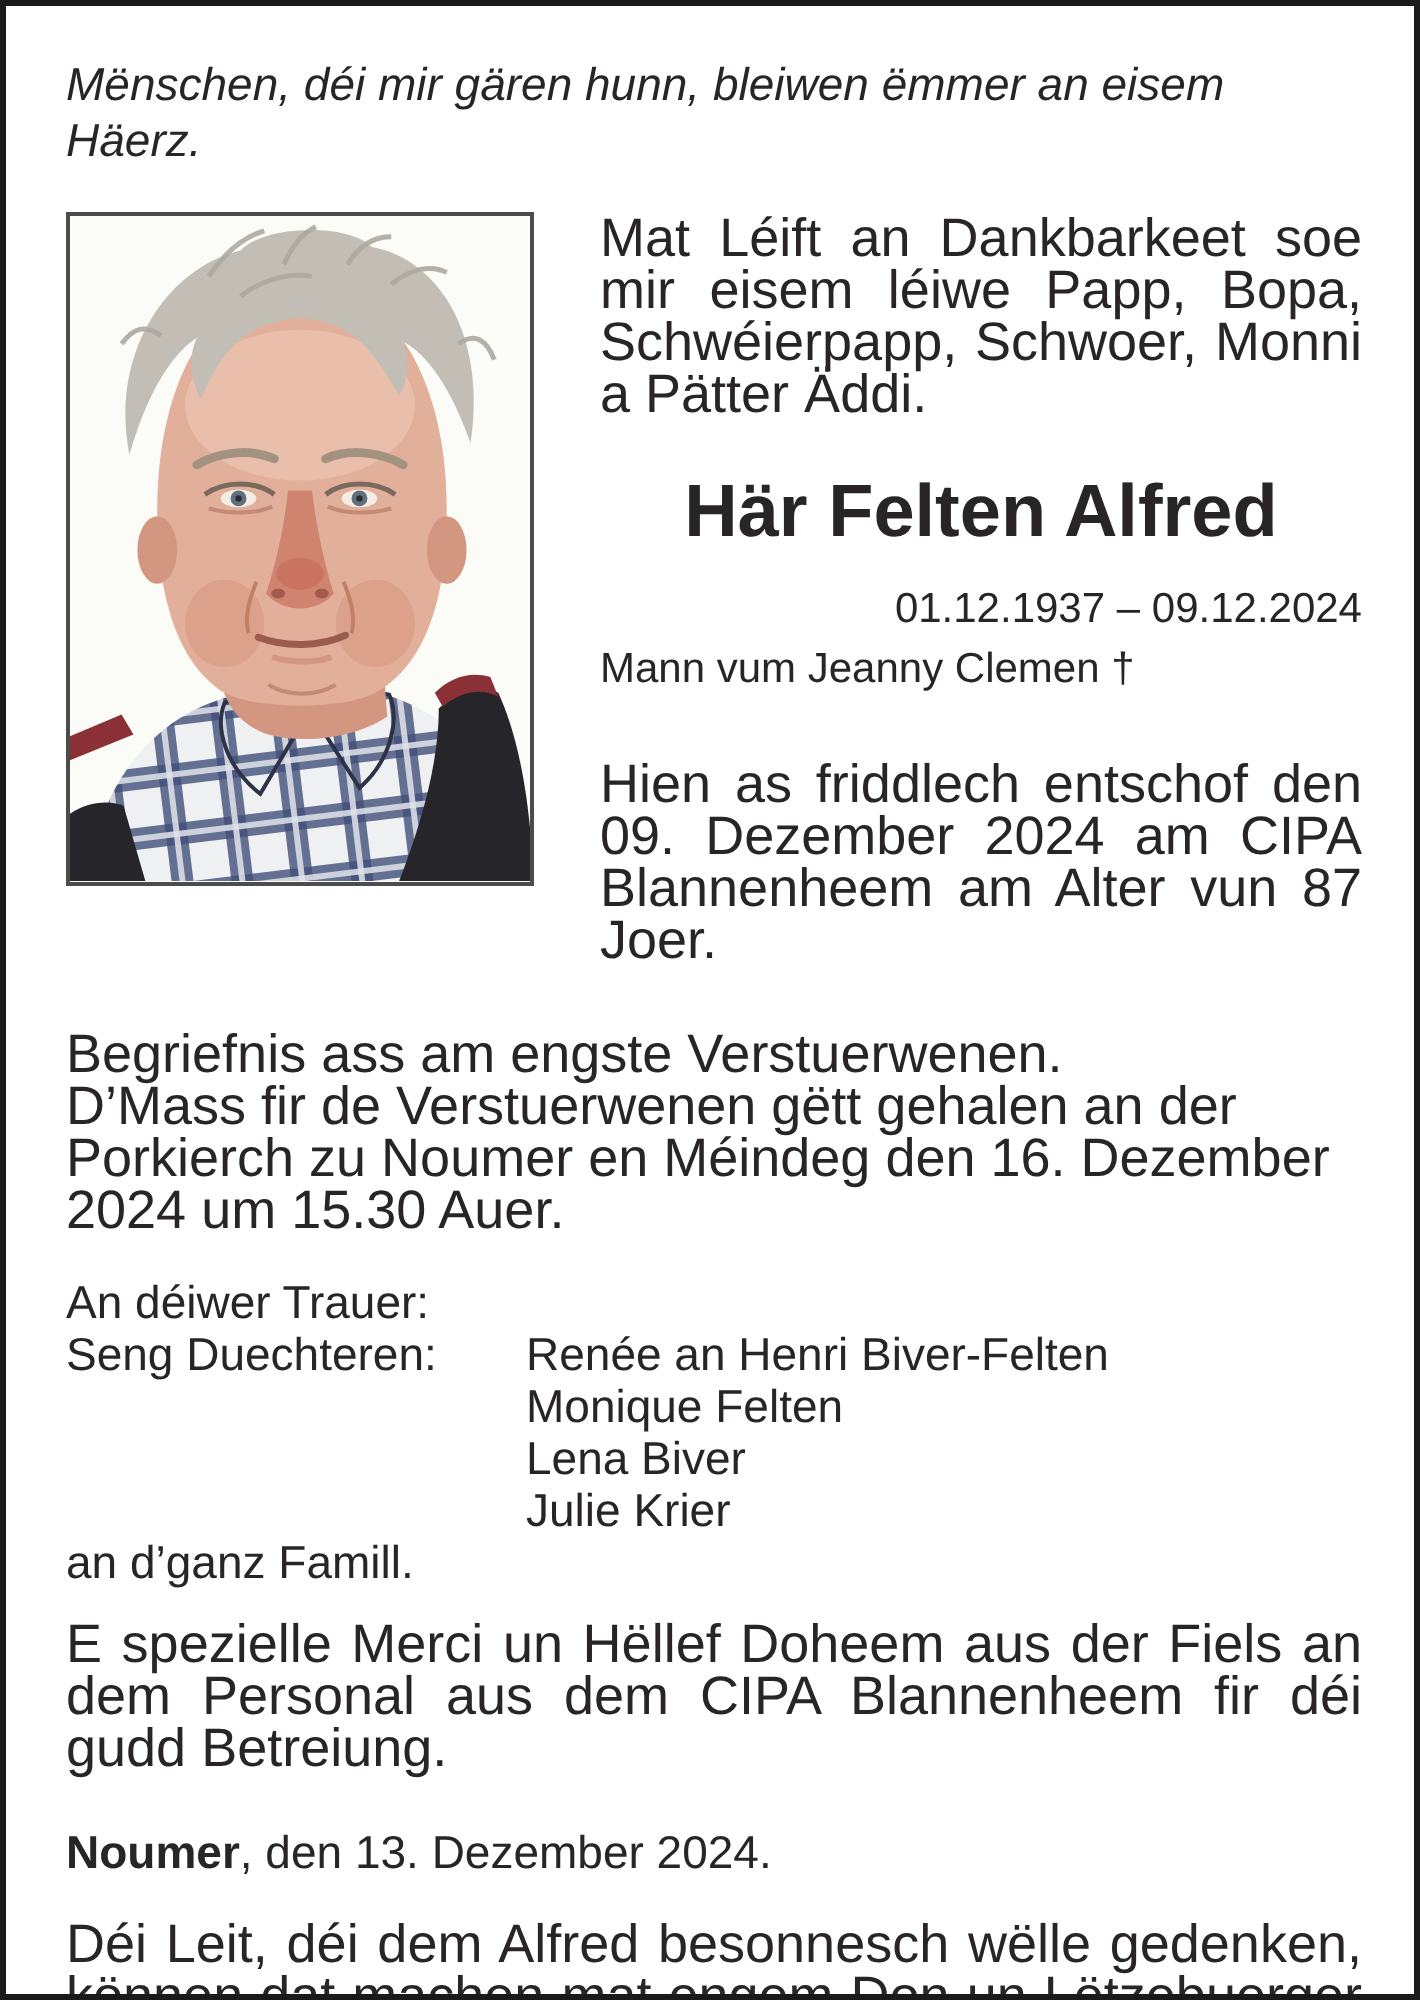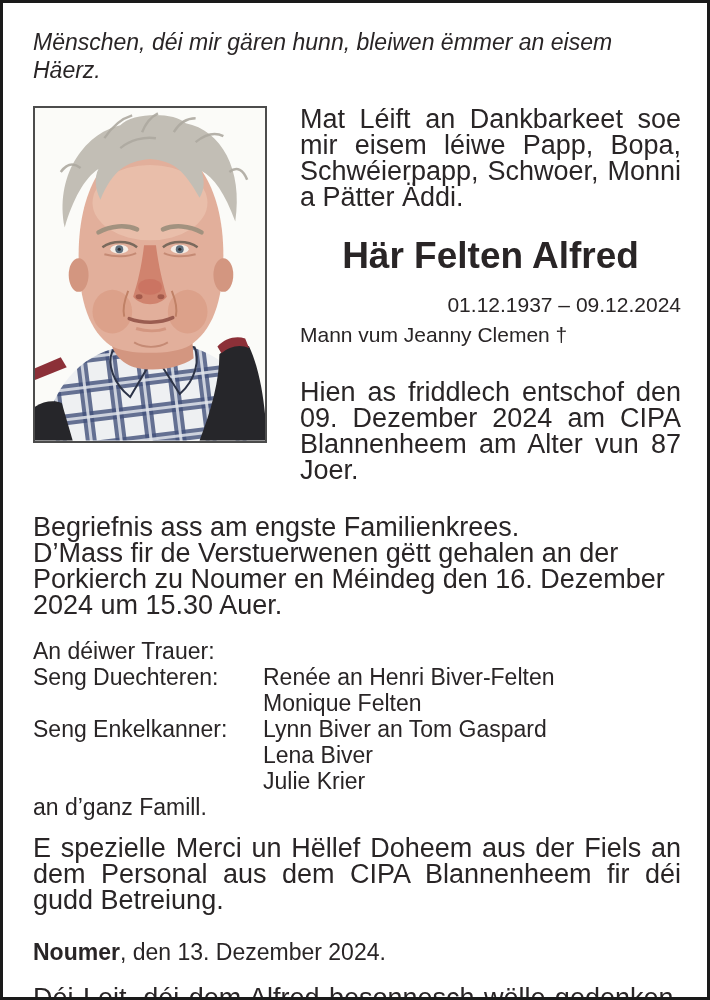--- a/index.html
+++ b/index.html
@@ -141,37 +141,33 @@
     <div class="right-col">
       <p class="para">Mat Léift an Dankbarkeet soe mir eisem léiwe Papp, Bopa, Schwéier­papp, Schwoer, Monni a Pätter Äddi.</p>
       <h1 class="name-heading">Här Felten Alfred</h1>
       <div class="dates-line">01.12.1937 – 09.12.2024</div>
       <div class="spouse-line">Mann vum Jeanny Clemen †</div>
       <p class="para death-para">Hien as friddlech entschof den 09. Dezember 2024 am CIPA Blannen­heem am Alter vun 87 Joer.</p>
     </div>
   </div>
 
   <div class="funeral-block">
-    <p class="para" style="text-align:left">Begriefnis ass am engste Familienkrees.</p>
+    <p class="para" style="text-align:left">Begriefnis ass am engste Verstuerwenen.</p>
     <p class="para" style="text-align:left">D’Mass fir de Verstuerwenen gëtt gehalen an der Porkierch zu Noumer en Méindeg den 16. Dezember 2024 um 15.30 Auer.</p>
   </div>
 
   <div class="mourning-block">
     <div>An déiwer Trauer:</div>
     <div class="mgrid">
       <span>Seng Duechteren:</span>
       <span>Renée an Henri Biver-Felten</span>
     </div>
     <div class="mgrid">
       <span></span>
       <span>Monique Felten</span>
-    </div>
-    <div class="mgrid">
-      <span>Seng Enkelkanner:</span>
-      <span>Lynn Biver an Tom Gaspard</span>
     </div>
     <div class="mgrid">
       <span></span>
       <span>Lena Biver</span>
     </div>
     <div class="mgrid">
       <span></span>
       <span>Julie Krier</span>
     </div>
     <div>an d’ganz Famill.</div>

